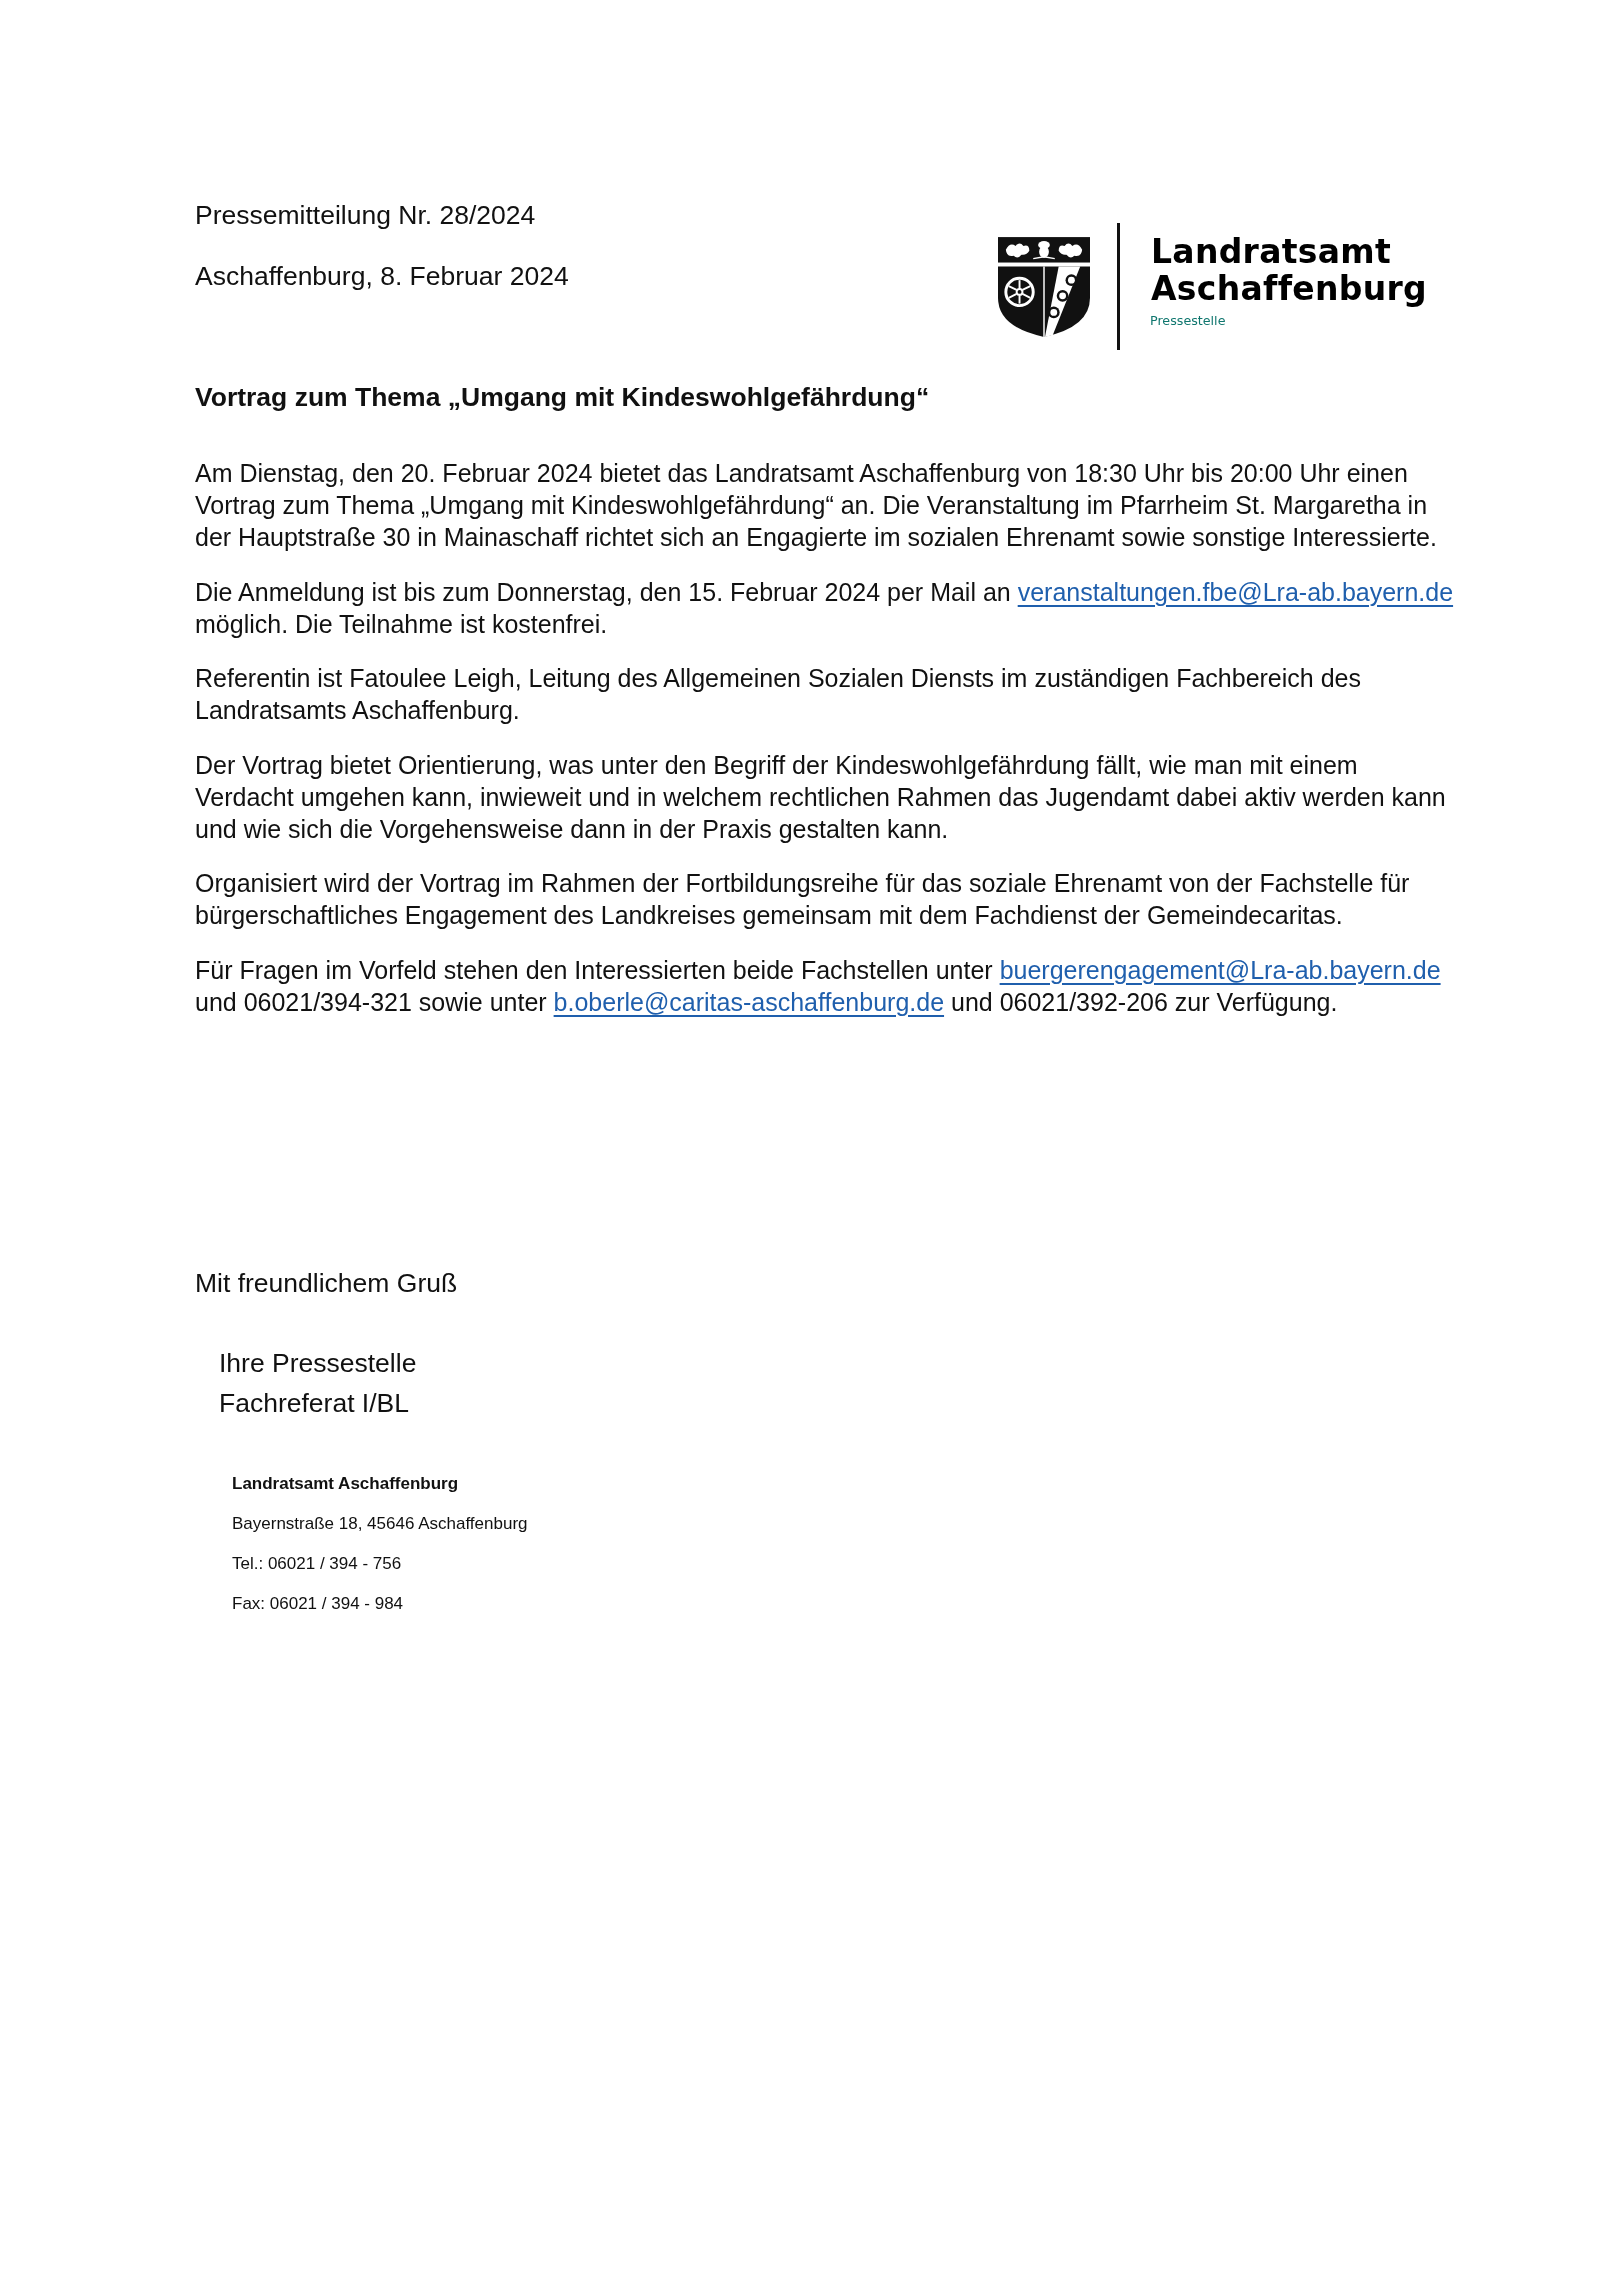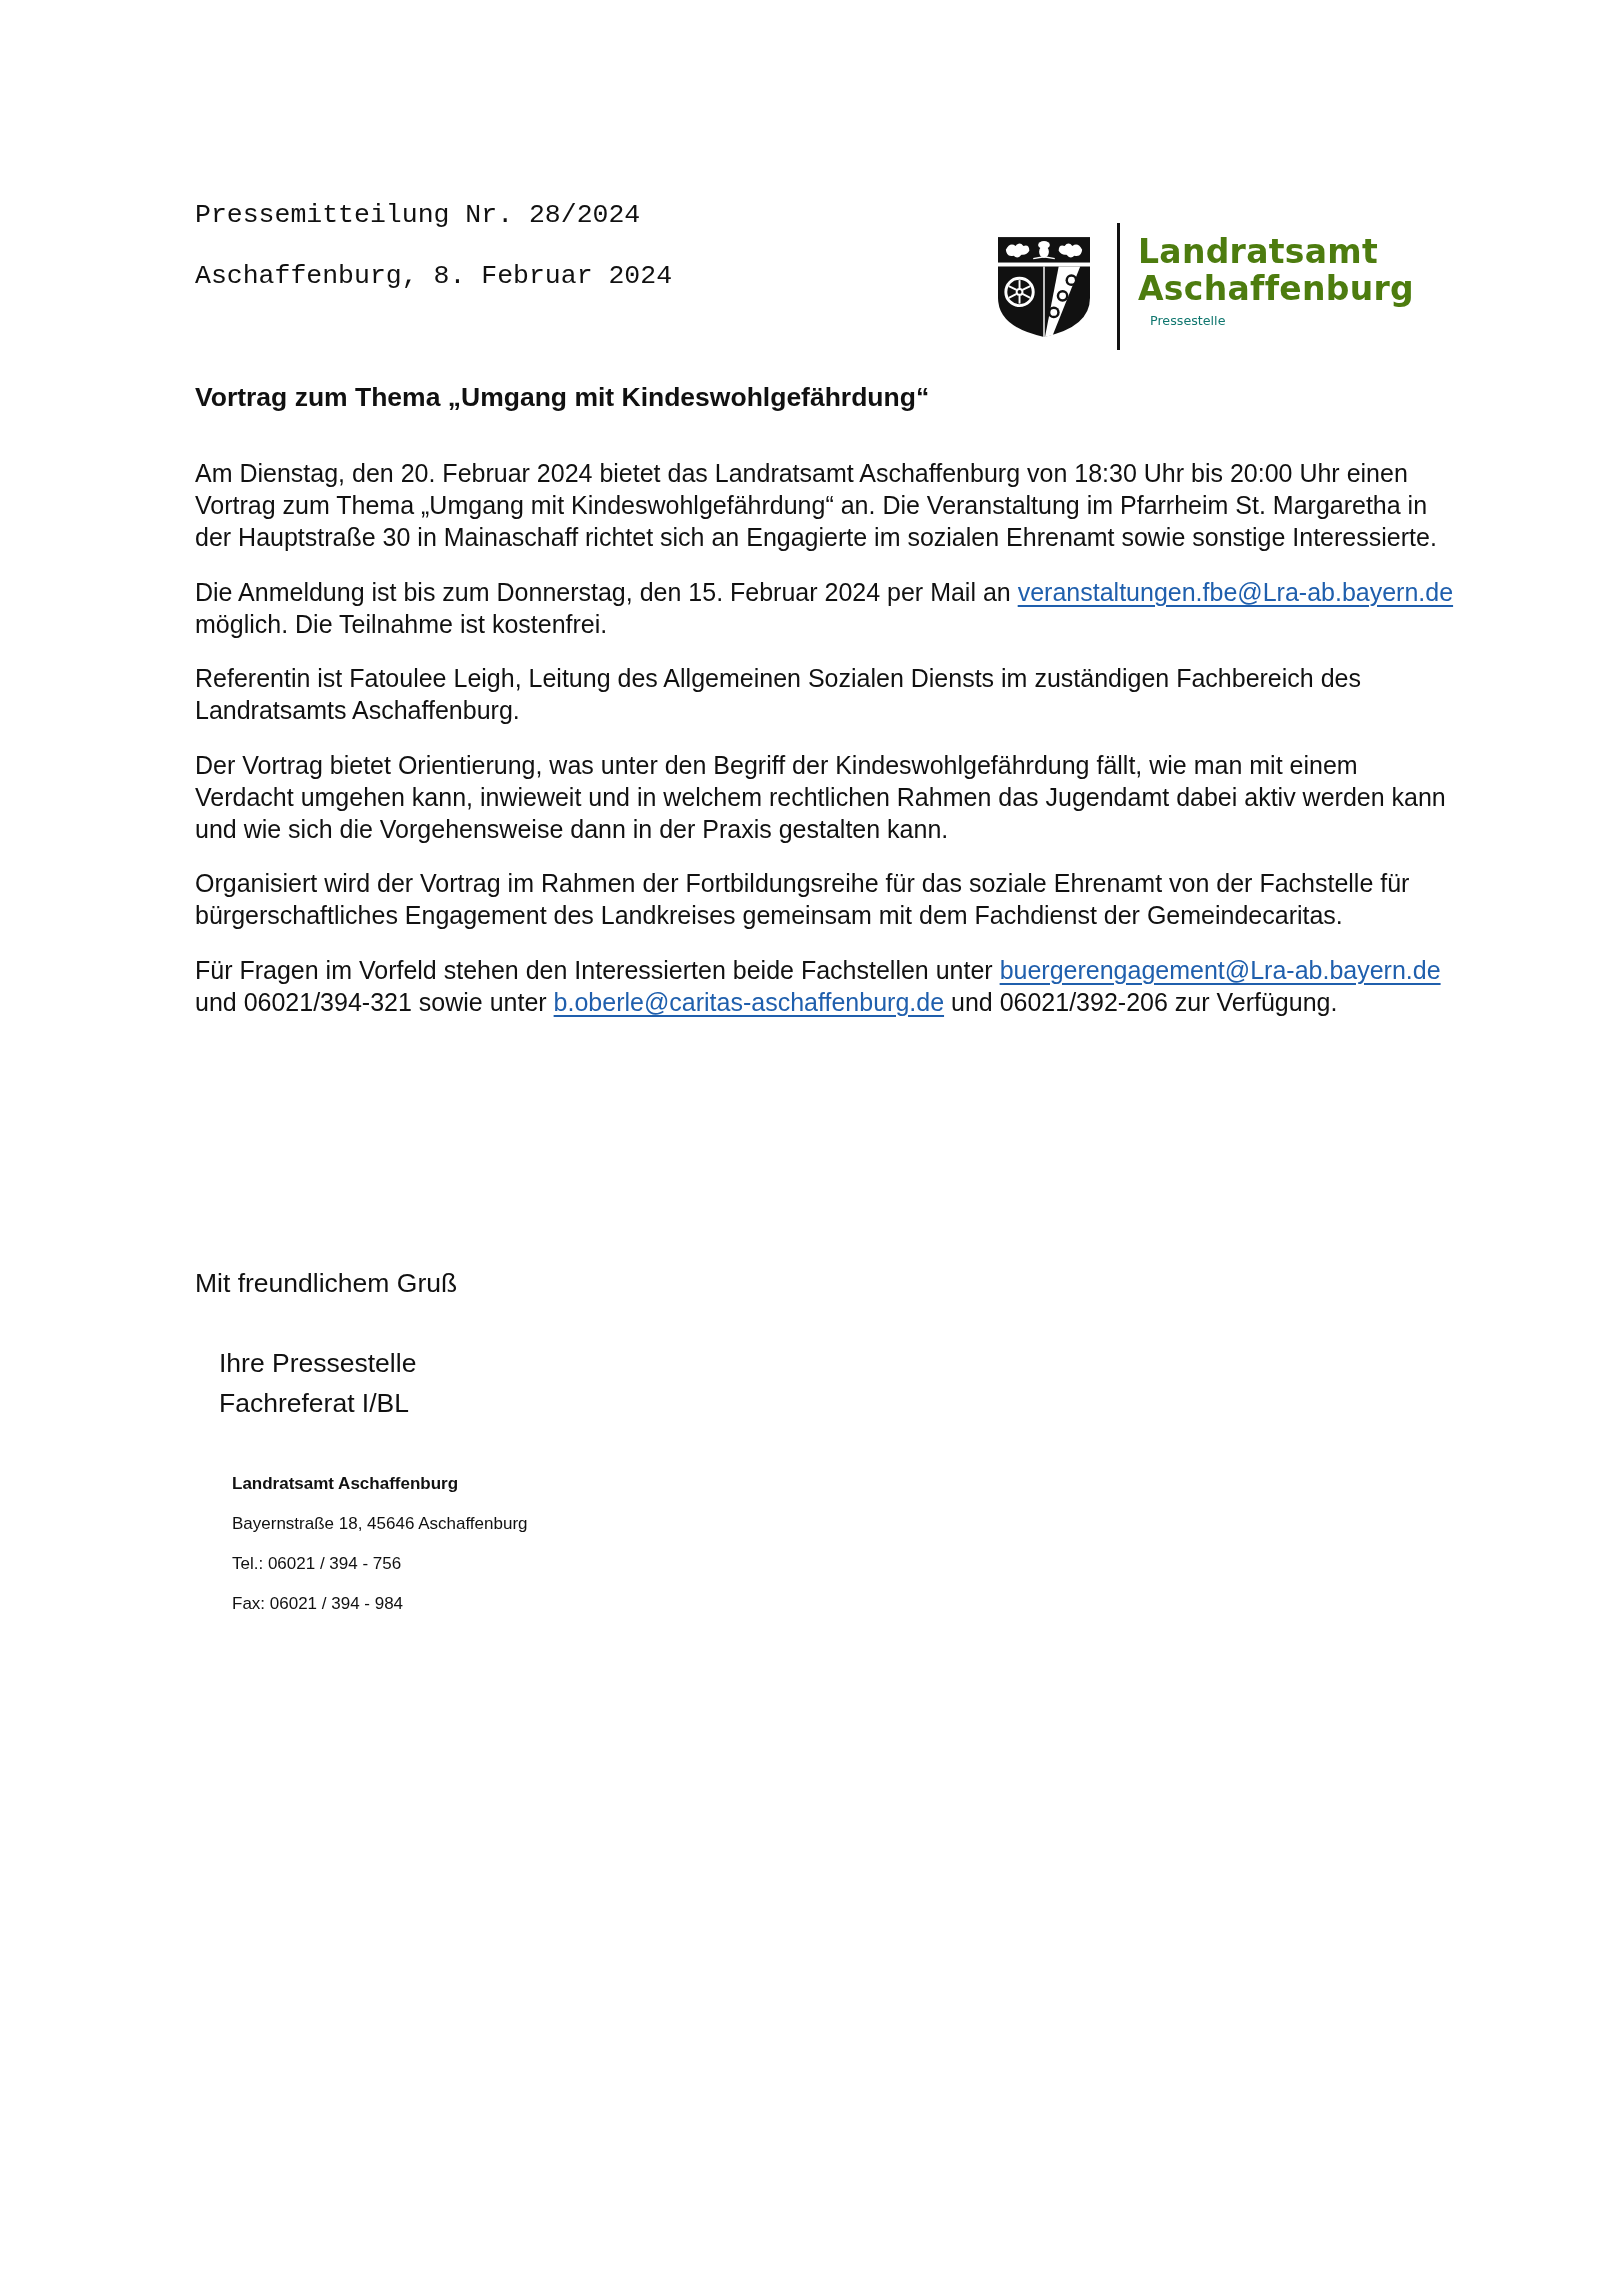--- a/index.html
+++ b/index.html
@@ -1,27 +1,27 @@
 <!DOCTYPE html>
 <html><head>
 <meta charset="utf-8">
 <style>
   html, body { margin: 0; padding: 0; background: #ffffff; }
   body { width: 1621px; height: 2293px; position: relative; overflow: hidden;
          font-family: "Liberation Sans", "DejaVu Sans", sans-serif; color: #111111; }
   .page { position: absolute; left: 0; top: 0; width: 1621px; height: 2293px; background: #fff; }
 
-  .meta { position: absolute; left: 195px; top: 196px; font-size: 26.5px; line-height: 39px; font-family: Liberation Mono, monospace; }
+  .meta { position: absolute; left: 195px; top: 196px; font-size: 26.5px; line-height: 39px; }
   .meta .line { display: block; margin-bottom: 21.6px; }
 
   .logo { position: absolute; left: 990px; top: 223px; width: 431px; height: 127px; }
   .crest { position: absolute; left: 7.8px; top: 13.7px; width: 92px; height: 100px; }
   .logo-divider { position: absolute; left: 127px; top: 0; width: 2.9px; height: 127px; background: #111; }
-  .logo-title { position: absolute; left: 148px; top: 9.8px; font-family: "DejaVu Sans", sans-serif;
-                font-weight: bold; font-size: 33px; line-height: 37px; letter-spacing: 0.3px; color: #4d7c0f; }
+  .logo-title { position: absolute; left: 161px; top: 9.8px; font-family: "DejaVu Sans", sans-serif;
+                font-weight: bold; font-size: 33px; line-height: 37px; letter-spacing: 0.3px; color: #000000; }
   .logo-sub { position: absolute; left: 160px; top: 90px; font-family: "DejaVu Sans", sans-serif;
               font-size: 12.7px; color: #0f766e; }
 
   .headline { position: absolute; left: 195px; top: 378px; font-size: 26.5px; font-weight: bold;
               line-height: 39px; white-space: nowrap; }
 
   .body { position: absolute; left: 195px; top: 457px; width: 1264px; font-size: 25px; line-height: 32px; }
   .body p { margin: 0 0 22.5px 0; }
   .body a { color: #1f5fad; text-decoration: underline; text-decoration-thickness: 2px; text-underline-offset: 3.9px; }
 

